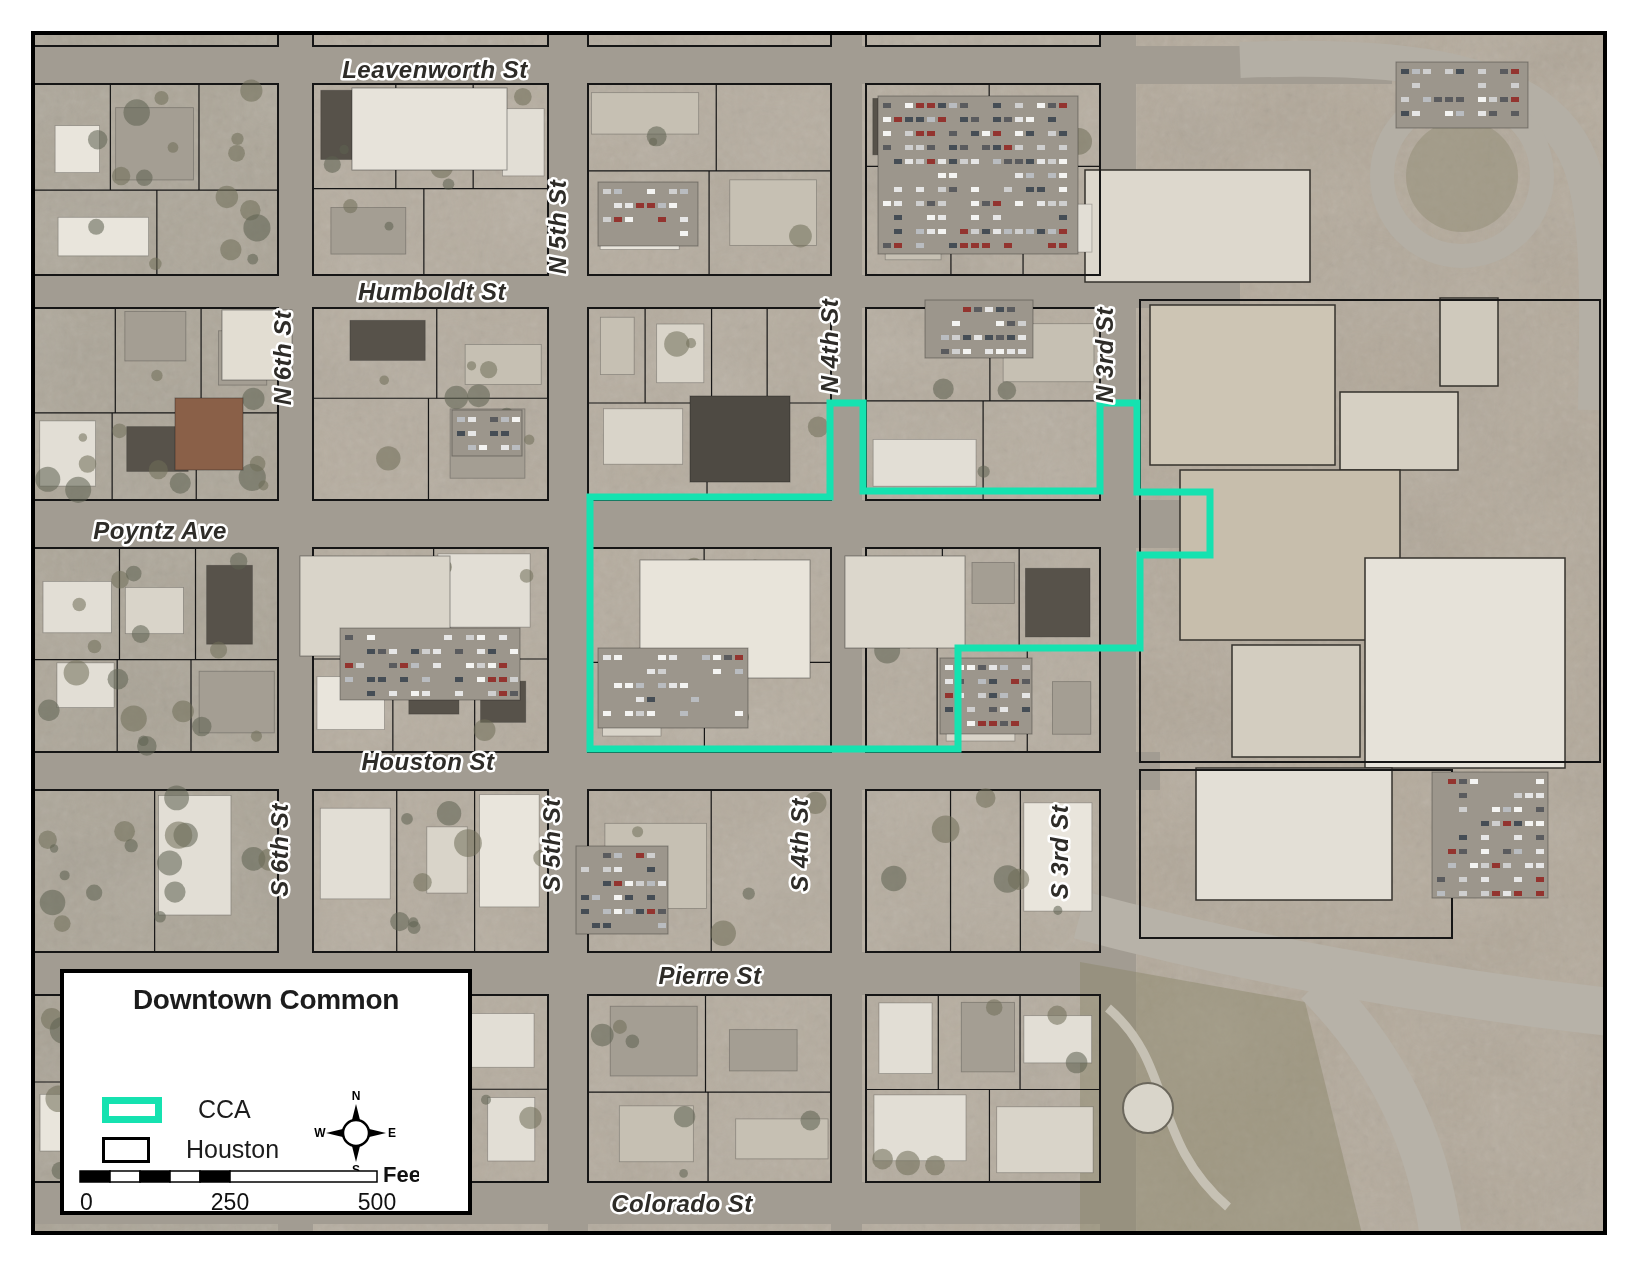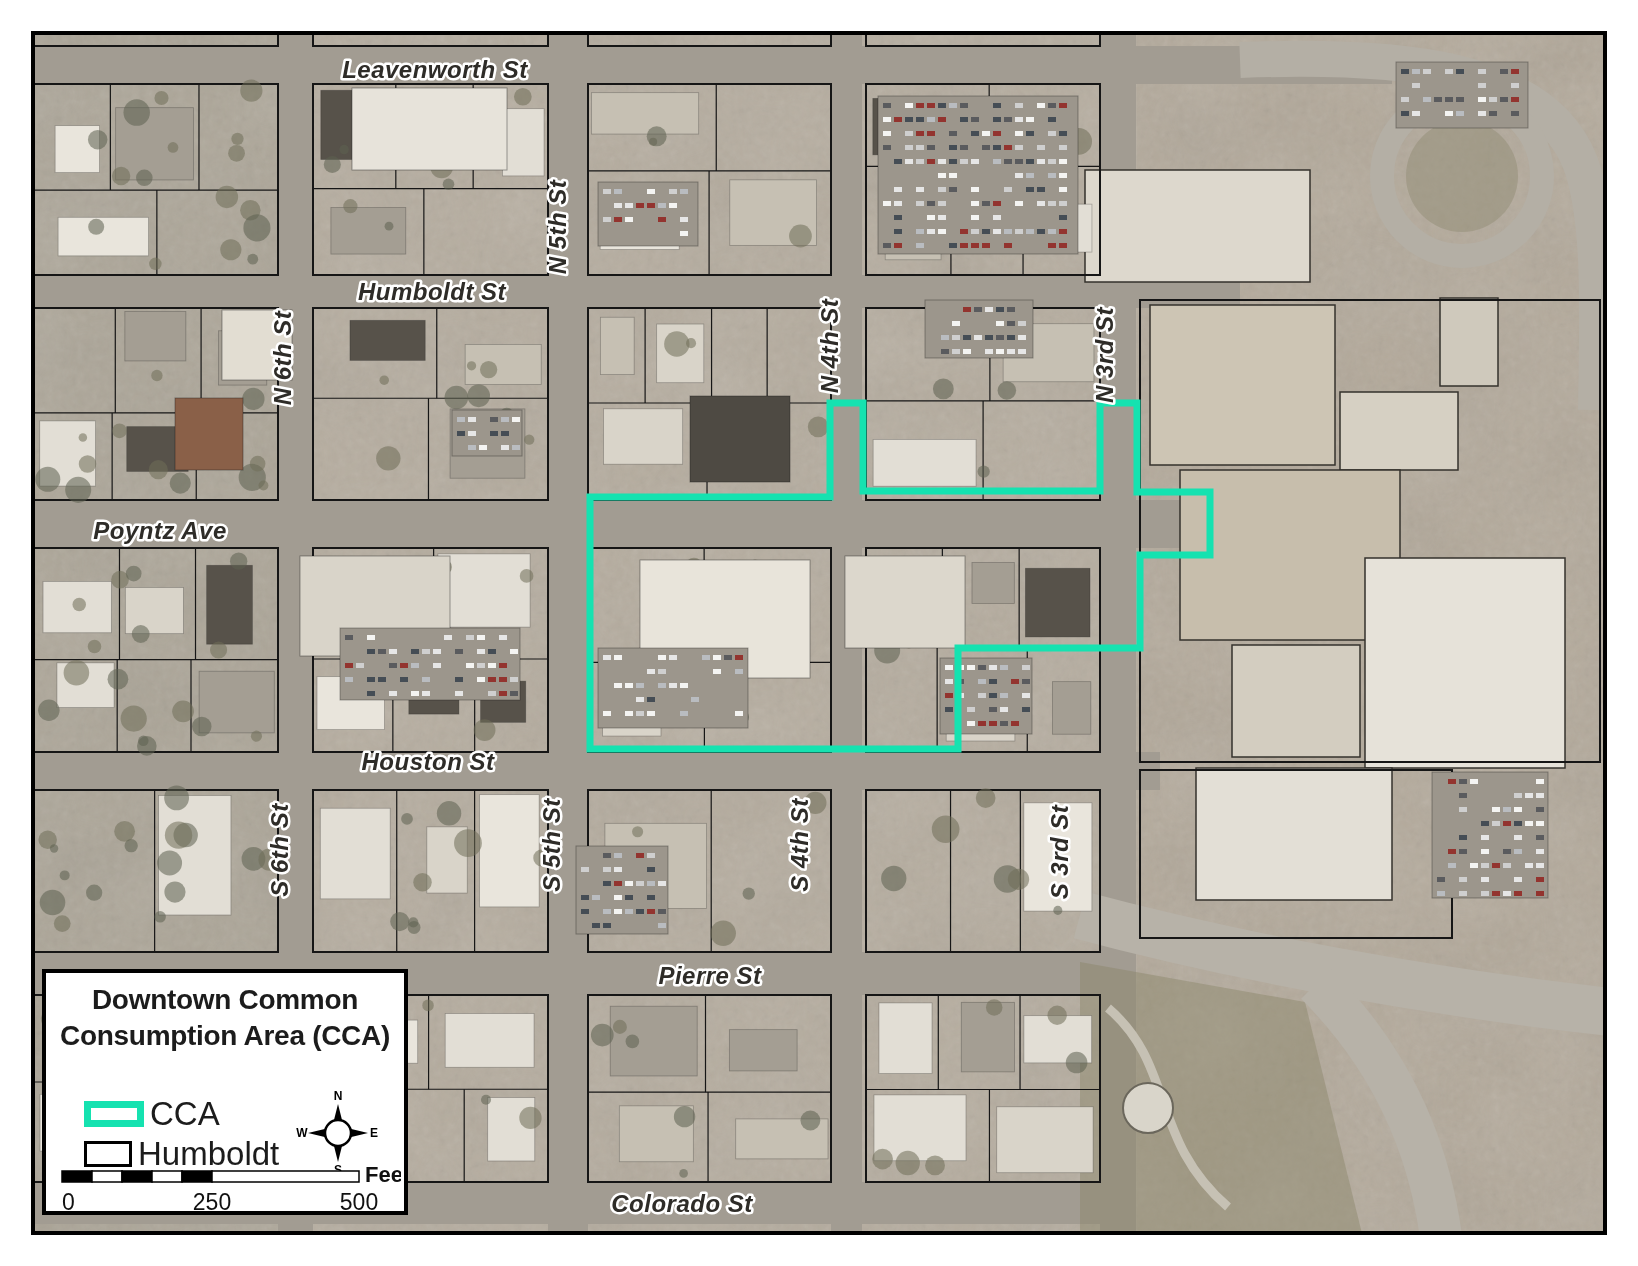--- a/index.html
+++ b/index.html
@@ -3,28 +3,28 @@
 <meta charset="utf-8">
 <style>
   html,body{margin:0;padding:0;}
   body{
     width:1638px;height:1266px;position:relative;overflow:hidden;
     background:#ffffff;font-family:"Liberation Sans",sans-serif;
   }
   #map{position:absolute;left:0;top:0;width:1638px;height:1266px;}
   
   .legend{
-    position:absolute;left:42px;top:969px;width:366px;height:246px;
+    position:absolute;left:60px;top:969px;width:412px;height:246px;
     background:#ffffff;border:4px solid #000;box-sizing:border-box;z-index:5;
   }
   .lg-title{margin-top:9px;text-align:center;font-size:28px;font-weight:bold;
     color:#1c1c1c;line-height:36px;letter-spacing:-0.3px;}
   .lg-hours{text-align:center;font-size:23px;font-weight:bold;color:#1c1c1c;margin-top:2px;}
-  .lg-row{position:absolute;left:38px;display:flex;align-items:center;gap:6px;
-    font-size:33px;color:#1c1c1c;}
+  .lg-row{position:absolute;left:38px;display:flex;align-items:center;gap:36px;
+    font-size:25px;color:#1c1c1c;}
   .lg-row.r1{top:122px;}
   .lg-row.r2{top:162px;}
   .sw-cca{width:46px;height:12px;background:#fff;border:7px solid var(--cca,#15E2B0);}
   .sw-parcel{width:42px;height:20px;background:#fff;border:3px solid #000;}
   .compass{position:absolute;left:250px;top:114px;}
   .cp-t{font-size:12px;font-weight:bold;fill:#000;text-anchor:middle;}
   .scalebar{position:absolute;left:15px;top:192px;}
   .sb-seg{stroke:#000;stroke-width:1.5;}
   .sb-b{fill:#000;}
   .sb-w{fill:#fff;}
@@ -820,30 +820,29 @@
         <text transform="translate(808,845) rotate(-90)" text-anchor="middle" font-size="24" font-style="italic" font-weight="bold" fill="#2e2c28" stroke="#ffffff" stroke-width="5" paint-order="stroke" stroke-linejoin="round" letter-spacing="0.5" font-family="&quot;Liberation Sans&quot;, sans-serif">S 4th St</text>
         <text transform="translate(1068,852) rotate(-90)" text-anchor="middle" font-size="24" font-style="italic" font-weight="bold" fill="#2e2c28" stroke="#ffffff" stroke-width="5" paint-order="stroke" stroke-linejoin="round" letter-spacing="0.5" font-family="&quot;Liberation Sans&quot;, sans-serif">S 3rd St</text>
       </g>
     </g>
     <rect x="33" y="33" width="1572" height="1200" fill="none" stroke="#000" stroke-width="4"></rect>
   </svg>
 
 <div class="legend">
   <div class="lg-title">
     <div>Downtown Common</div>
-    <div>Consumption Area (CCA)</div>
   </div>
 
   <div class="lg-row r1">
     <span class="sw-cca"></span>
     <span>CCA</span>
   </div>
   <div class="lg-row r2">
     <span class="sw-parcel"></span>
-    <span>Humboldt</span>
+    <span>Houston</span>
   </div>
 
   <svg class="compass" width="84" height="88" viewBox="0 0 84 88">
     <text x="42" y="13" class="cp-t">N</text>
     <polygon points="42,17 48,41 36,41" fill="#000"></polygon>
     <polygon points="42,75 48,51 36,51" fill="#000"></polygon>
     <polygon points="12,46 37,40 37,52" fill="#000"></polygon>
     <polygon points="72,46 47,40 47,52" fill="#000"></polygon>
     <circle cx="42" cy="46" r="13" fill="#fff" stroke="#000" stroke-width="2.5"></circle>
     <text x="42" y="87" class="cp-t">S</text>

